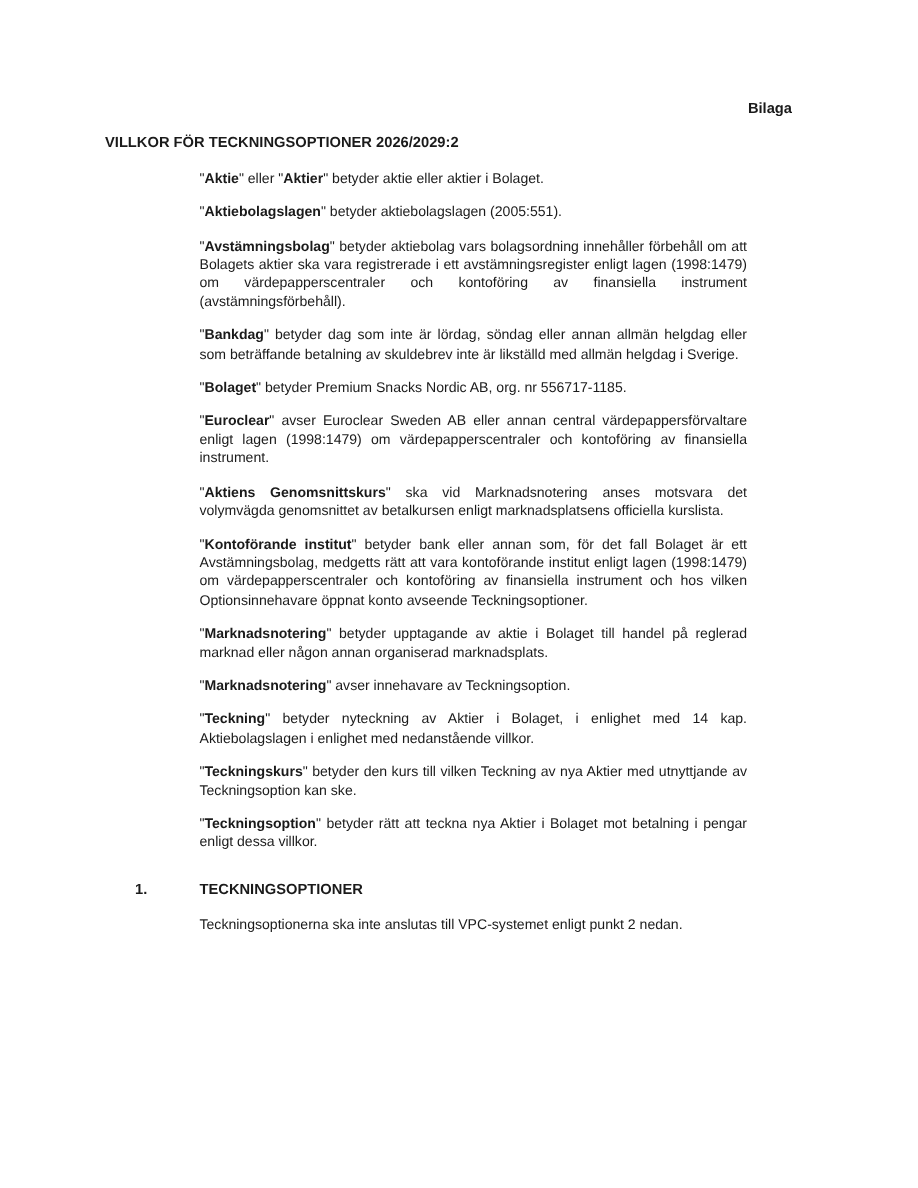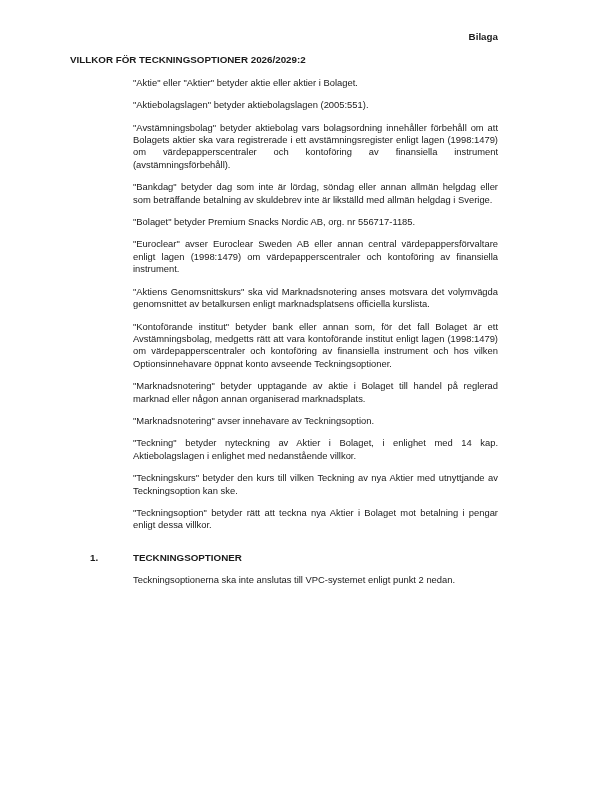--- a/index.html
+++ b/index.html
@@ -13,22 +13,22 @@
     height: 792px;
     background: #ffffff;
     overflow: hidden;
     font-family: "Liberation Sans", sans-serif;
     font-size: 9.4px;
     line-height: 12.4px;
     color: #1a1a1a;
     -webkit-font-smoothing: antialiased;
   }
   .attachment-label {
-    padding-top: 31px;
-    margin: 0 114px 0 90px;
+    padding-top: 67px;
+    margin: 0 84px 0 90px;
     text-align: right;
     font-weight: bold;
     font-size: 9.8px;
   }
   .doc-title {
     margin: 11px 114px 0 70px;
     font-weight: bold;
     font-size: 9.8px;
   }
   .section-heading {
@@ -43,21 +43,21 @@
   .numbered-heading {
     display: flex;
     margin: 20px 114px 0 90px;
     font-weight: bold;
     font-size: 9.8px;
   }
   .numbered-heading .num {
     flex: 0 0 43px;
     width: 43px;
   }
-  .b { font-weight: normal; }
+  .b { font-weight: bold; }
 </style>
 </head>
 <body>
 
 <div class="sheet">
 
   <div class="attachment-label">Bilaga</div>
 
   <div class="doc-title">VILLKOR FÖR TECKNINGSOPTIONER 2026/2029:2</div>
 

